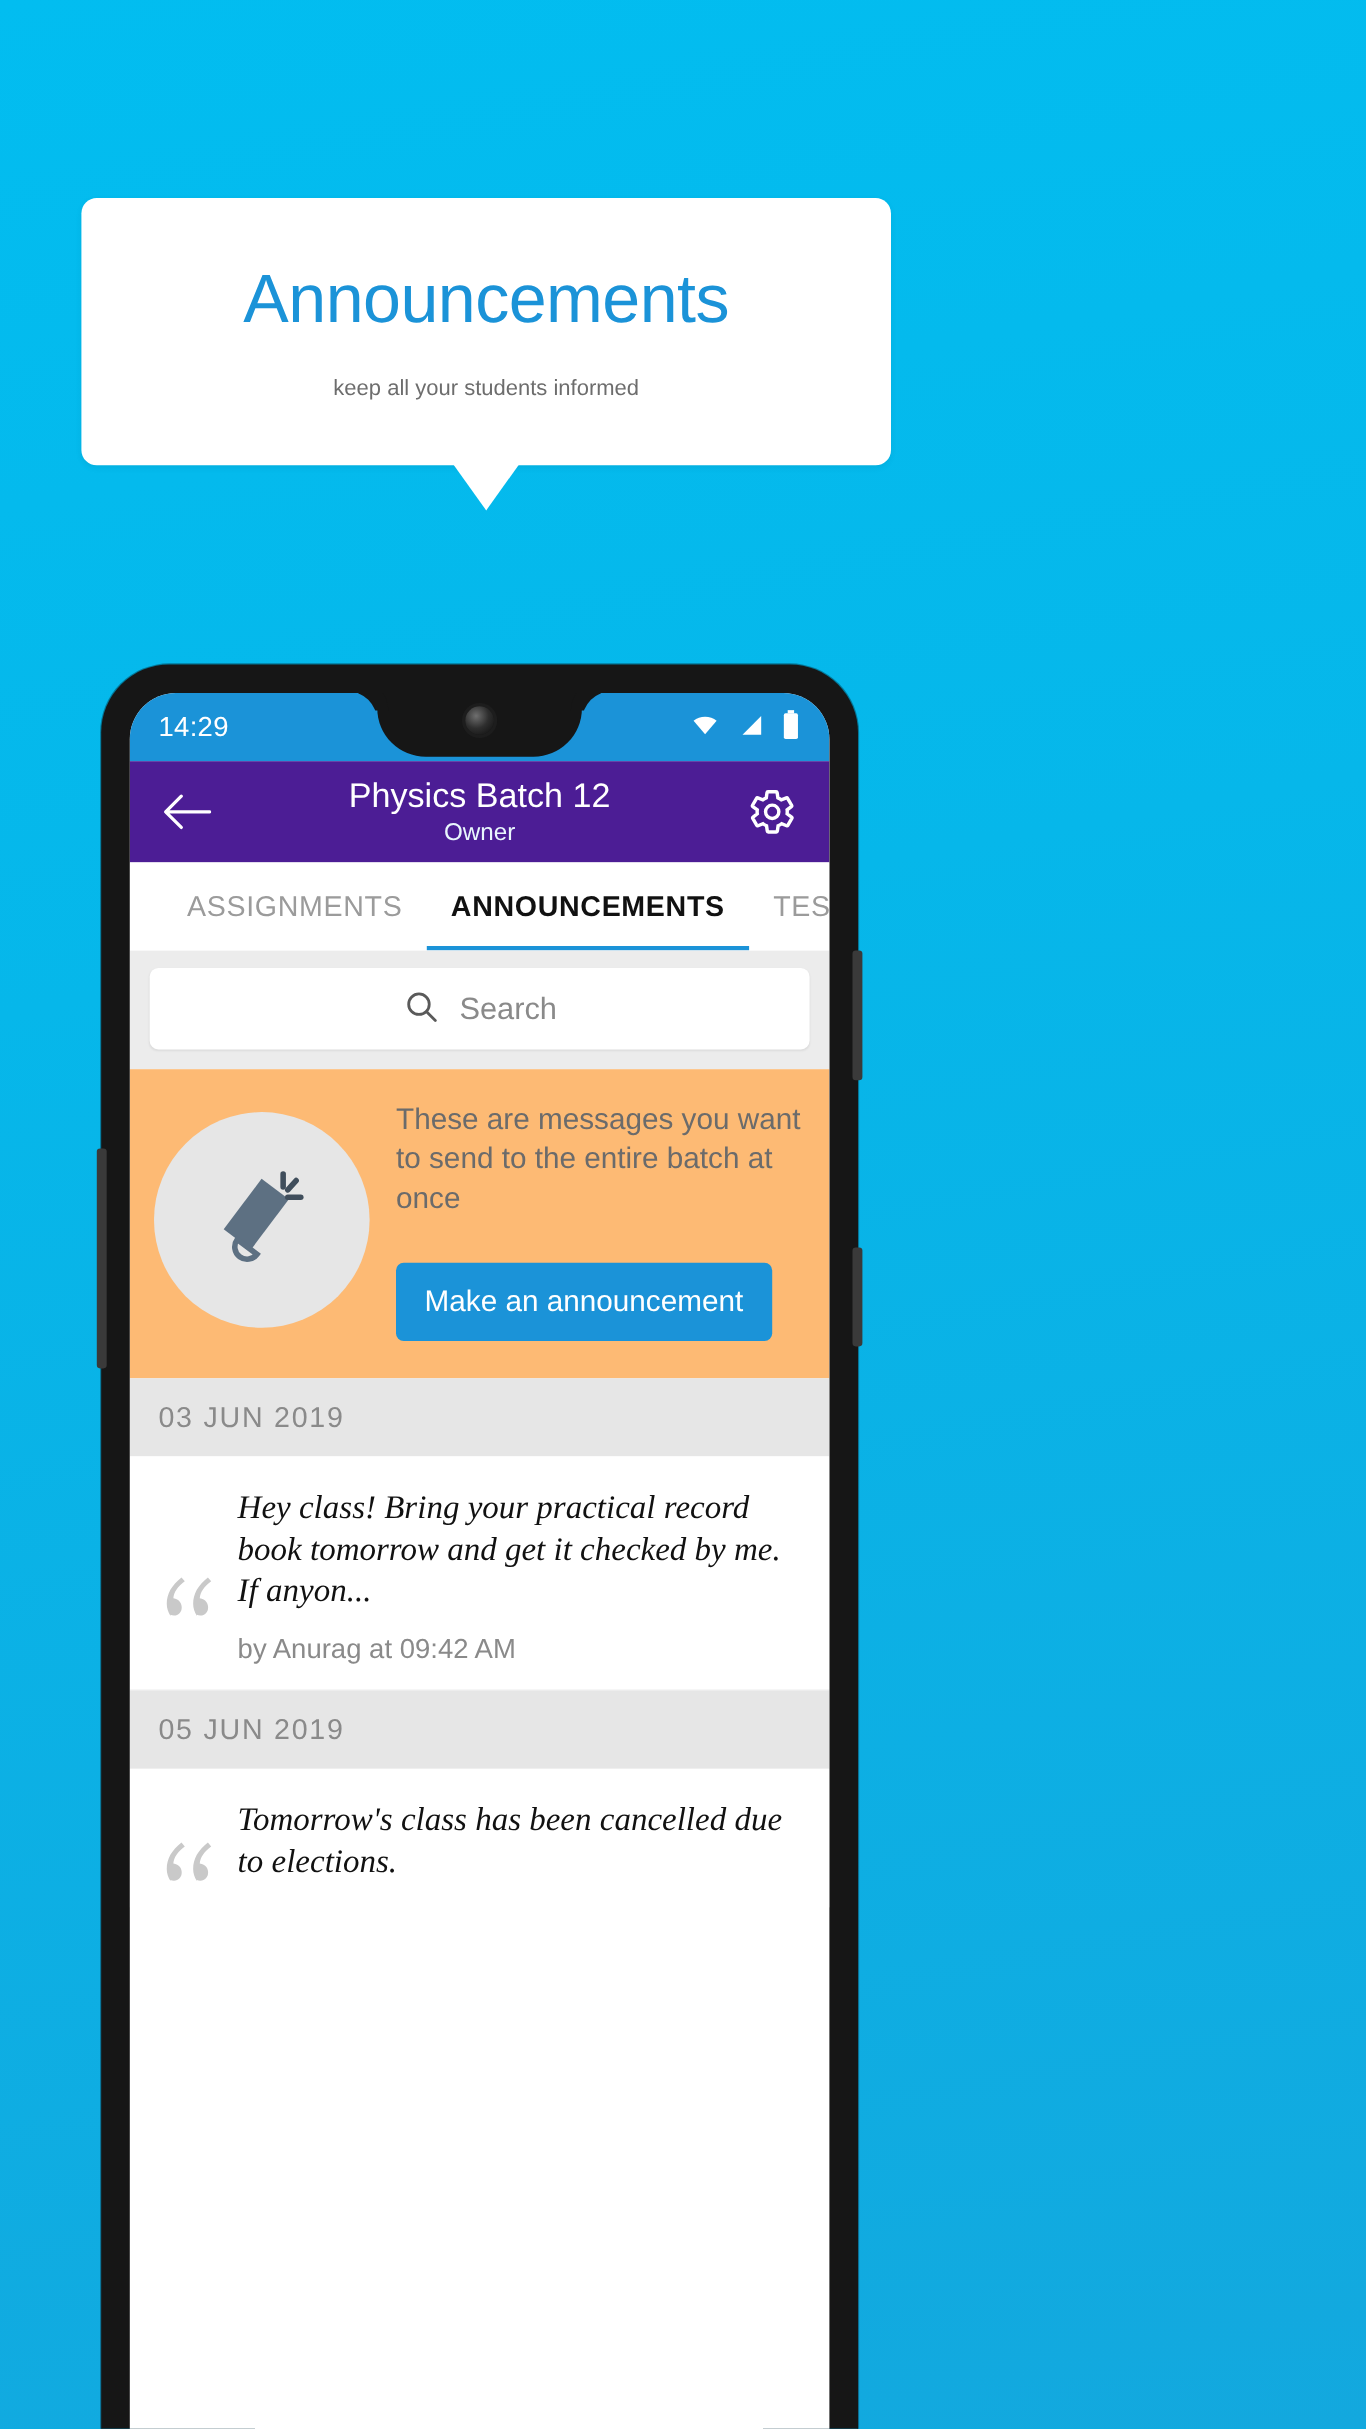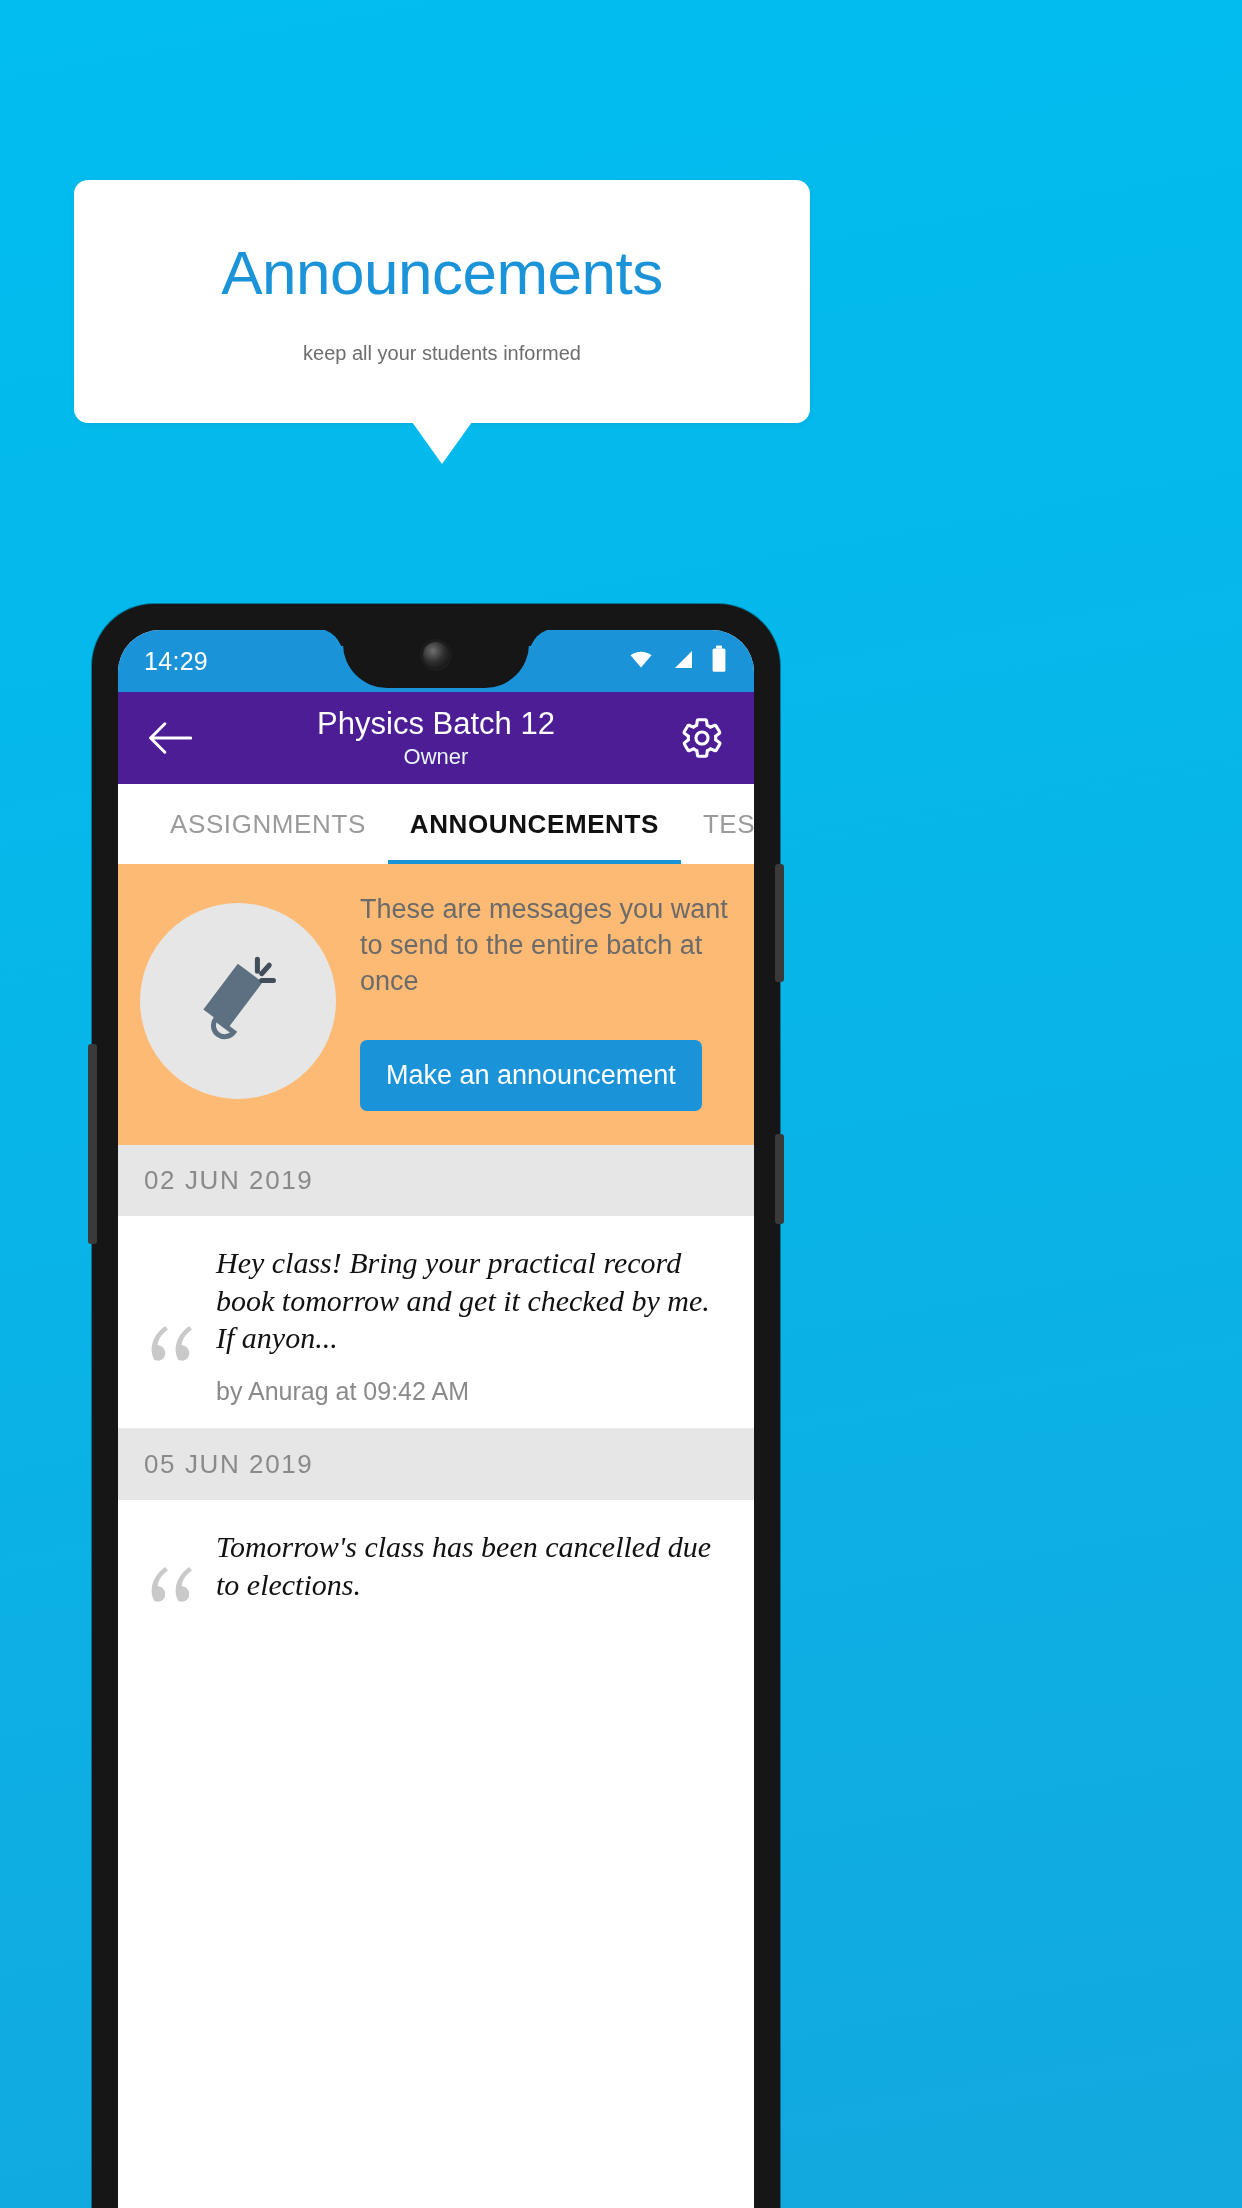--- a/index.html
+++ b/index.html
@@ -300,20 +300,31 @@
       </div>
     </div>
 
     <div class="tabs">
       <div class="tab">ASSIGNMENTS</div>
       <div class="tab active">ANNOUNCEMENTS</div>
       <div class="tab">TESTS</div>
 
     </div>
 
+    <div class="search-wrap">
+      <div class="search-box">
+        <span>
+          <svg width="34" height="34" viewBox="0 0 24 24">
+            <circle cx="10.5" cy="10.5" r="6.6" fill="none" stroke="#5a5a5a" stroke-width="1.8"></circle>
+            <path d="M15.4 15.4 21 21" stroke="#5a5a5a" stroke-width="1.8" stroke-linecap="round"></path>
+          </svg>
+        </span>
+        <span class="search-placeholder">Search</span>
+      </div>
+    </div>
 
     <div class="promo">
       <div class="promo-circle">
         <span>
           <svg width="108" height="108" viewBox="0 0 64 64">
             <g fill="#5d7082">
               <path d="M34.5 11.5 10.5 35.5l13 13 24-24-13-13z" transform="rotate(-8 30 30)"></path>
               <path d="M17 42c-2.6 2.6-2.6 6.8 0 9.4s6.8 2.6 9.4 0l-9.4-9.4z" transform="rotate(-8 30 30)" fill="none" stroke="#5d7082" stroke-width="3"></path>
             </g>
             <g stroke="#404e5c" stroke-width="3" stroke-linecap="round">
@@ -323,21 +334,21 @@
             </g>
           </svg>
         </span>
       </div>
       <div class="promo-right">
         <div class="promo-text">These are messages you want to send to the entire batch at once</div>
         <button class="promo-btn">Make an announcement</button>
       </div>
     </div>
 
-    <div class="date-header">02  JUN  2019</div>
+    <div class="date-header">03  JUN  2019</div>
     <div class="ann-item">
       <div class="quote-mark">
         <svg width="48" height="40" viewBox="0 0 48 40">
           <path fill="#c9c9c9" d="M6 38c-2.2-3.4-3.4-7-3.4-11C2.6 18 7 10 16 3l3 3.6C12.6 11.4 9 16.6 8.6 22c2.6.3 4.7 1.5 6 3.3 1.1 1.5 1.6 3.2 1.6 5 0 2.1-.7 3.9-2 5.3-1.3 1.4-3 2.1-5 2.1-1.3 0-2.4-.2-3.2-.7zM30 38c-2.2-3.4-3.4-7-3.4-11C26.6 18 31 10 40 3l3 3.6c-6.4 4.8-10 10-10.4 15.4 2.6.3 4.7 1.5 6 3.3 1.1 1.5 1.6 3.2 1.6 5 0 2.1-.7 3.9-2 5.3-1.3 1.4-3 2.1-5 2.1-1.3 0-2.4-.2-3.2-.7z"></path>
         </svg>
       </div>
       <div class="ann-body">
         <div class="ann-text">Hey class! Bring your practical record book tomorrow and get it checked by me. If anyon...</div>
         <div class="ann-meta">by Anurag at 09:42 AM</div>
       </div>

